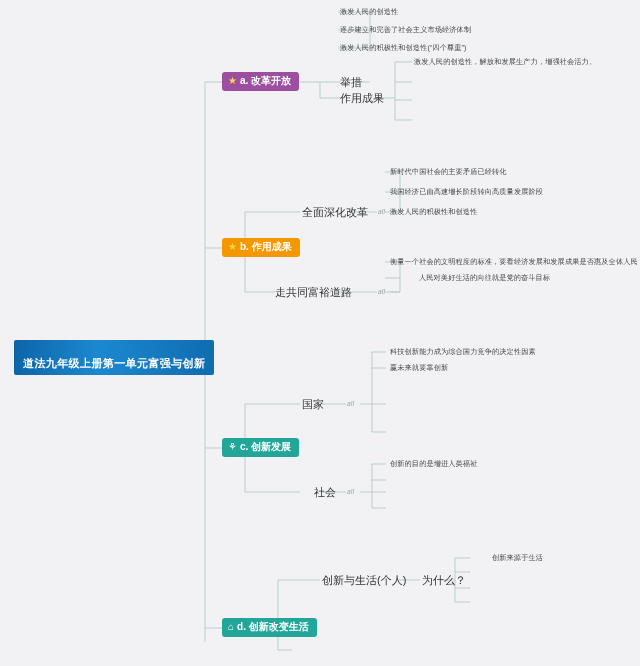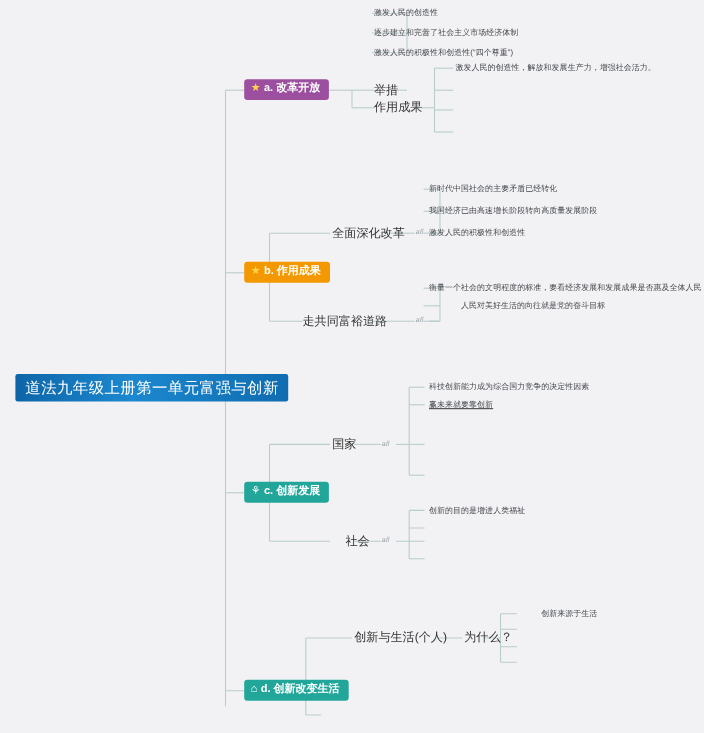--- a/index.html
+++ b/index.html
@@ -27,25 +27,25 @@
   }
   .node {
     position: absolute;
     white-space: nowrap;
     line-height: 1;
   }
   
   .root {
     left: 14px;
     top: 340px;
-    padding: 5px 9px 6px 9px;
+    padding: 18px 9px 6px 9px;
     background: linear-gradient(90deg, #0d65a8 0%, #1c88cf 42%, #0f6cb0 100%);
     color: #ffffff;
-    font-size: 14px;
-    font-weight: normal;
+    font-size: 11px;
+    font-weight: bold;
     border-radius: 2px;
     letter-spacing: 0.4px;
   }
   
   .branch {
     padding: 4px 8px 5px 6px;
     border-radius: 3px;
     color: #ffffff;
     font-size: 10px;
     font-weight: bold;
@@ -251,21 +251,21 @@
   <div class="node lvl2" style="left:314px; top:487px;">
     <span>社会</span>
   </div>
   <div class="node allbadge" style="left:347px; top:489px;">
     <span>all</span>
   </div>
 
   <div class="node leaf" style="left:390px; top:348px;">
     <span>科技创新能力成为综合国力竞争的决定性因素</span>
   </div>
-  <div class="node leaf" style="left:390px; top:364px;text-decoration:underline;">
+  <div class="node leaf" style="left:390px; top:364px;">
     <span>赢未来就要靠创新</span>
   </div>
   <div class="node leaf" style="left:390px; top:460px;">
     <span>创新的目的是增进人类福祉</span>
   </div>
 
   <div class="node branch b-teal" style="left:222px; top:618px;">
     <span class="ico">⌂</span>
     <span>d. 创新改变生活</span>
   </div>

